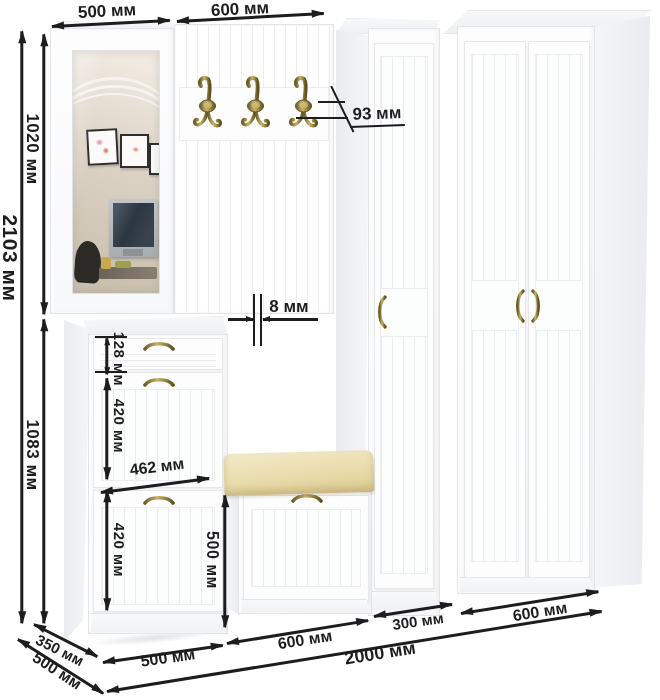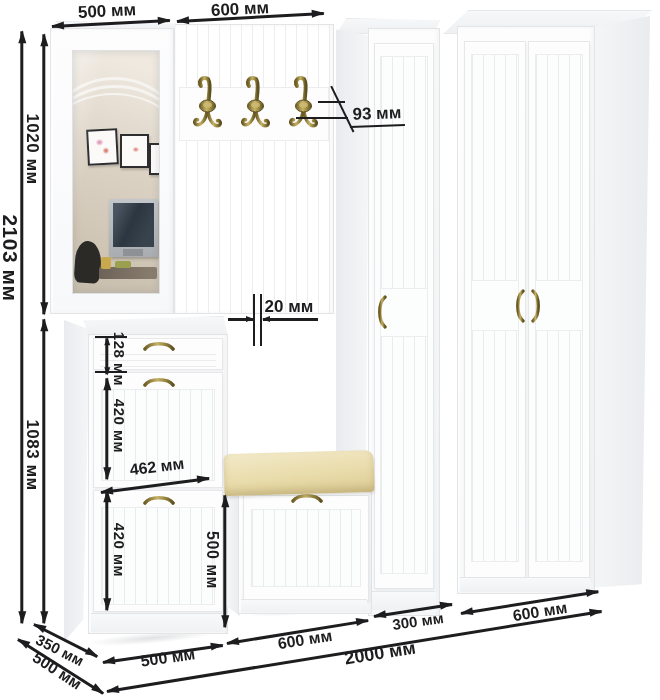--- a/index.html
+++ b/index.html
@@ -209,21 +209,21 @@
   <div class="arr" style="left:107px;top:489px;width:120px;transform:rotate(90deg);"></div>
   <div class="vlab" style="left:119px;top:550px;font-size:15px;transform:translate(-50%,-50%);">420 мм</div>
 
   <div class="arr" style="left:225px;top:494px;width:132px;transform:rotate(90deg);"></div>
   <div class="vlab" style="left:212px;top:560px;font-size:16px;transform:translate(-50%,-50%);">500 мм</div>
 
   <div class="arr sm noL" style="left:228px;top:318px;width:25px;"></div>
   <div class="arr sm noR" style="left:263px;top:318px;width:55px;"></div>
   <div class="tick" style="left:253px;top:294px;width:2px;height:52px;"></div>
   <div class="tick" style="left:260px;top:294px;width:2px;height:52px;"></div>
-  <div class="hlab" style="left:289px;top:306px;font-size:17px;transform:translate(-50%,-50%);">20 мм</div>
+  <div class="hlab" style="left:289px;top:306px;font-size:17px;transform:translate(-50%,-50%);">8 мм</div>
 
   <div class="tick" style="left:318px;top:101px;width:27px;height:2.4px;"></div>
   <div class="tick" style="left:296px;top:117px;width:52px;height:2.4px;"></div>
   <div class="tick" style="left:331px;top:85px;width:51px;height:2.4px;transform:rotate(64deg);transform-origin:0 50%;"></div>
   <div class="hlab" style="left:377px;top:116px;font-size:17px;transform:translate(-50%,-50%) rotate(-2deg);border-bottom:2.4px solid #1d1d1f;padding:0 3px 3px 3px;">93 мм</div>
 
   <div class="arr" style="left:103px;top:661px;width:121px;transform:rotate(-8.1deg);"></div>
   <div class="hlab" style="left:168px;top:658px;font-size:16px;transform:translate(-50%,-50%) rotate(-8deg);">500 мм</div>
   <div class="arr" style="left:227px;top:642px;width:143px;transform:rotate(-9.2deg);"></div>
   <div class="hlab" style="left:305px;top:640px;font-size:16px;transform:translate(-50%,-50%) rotate(-9deg);">600 мм</div>

